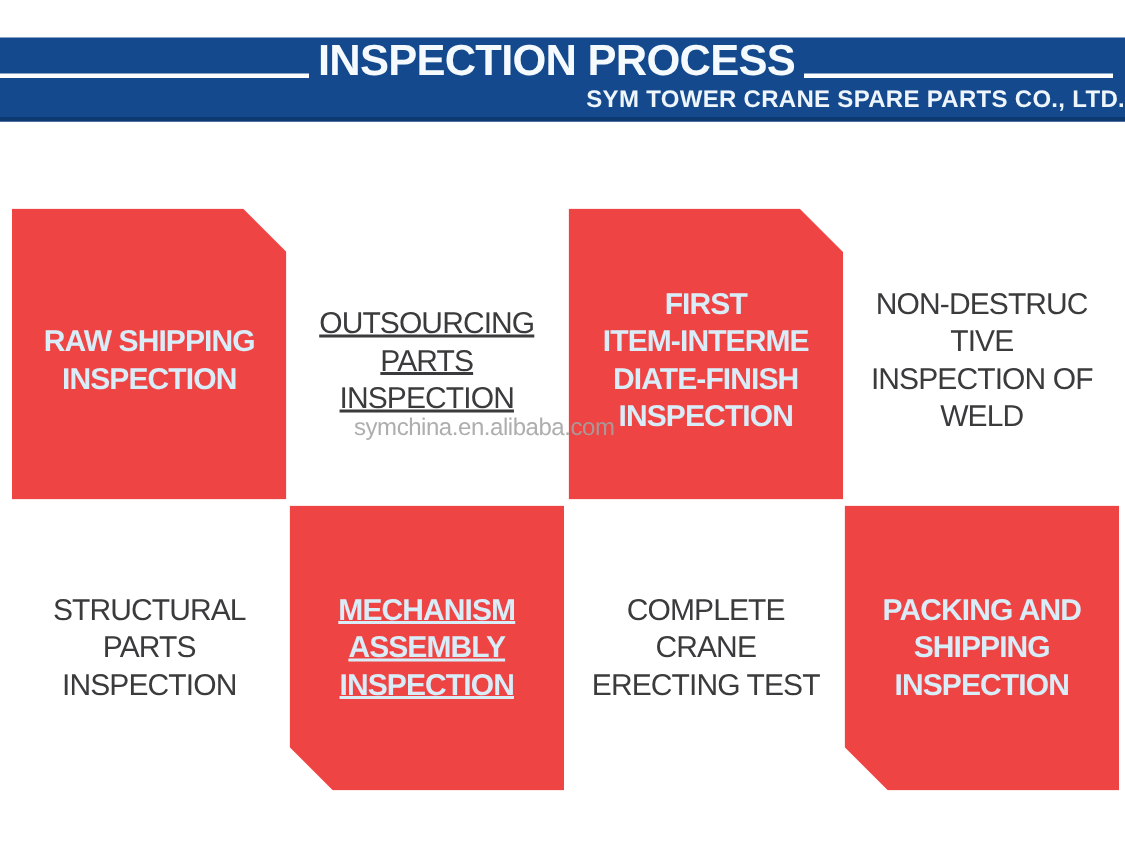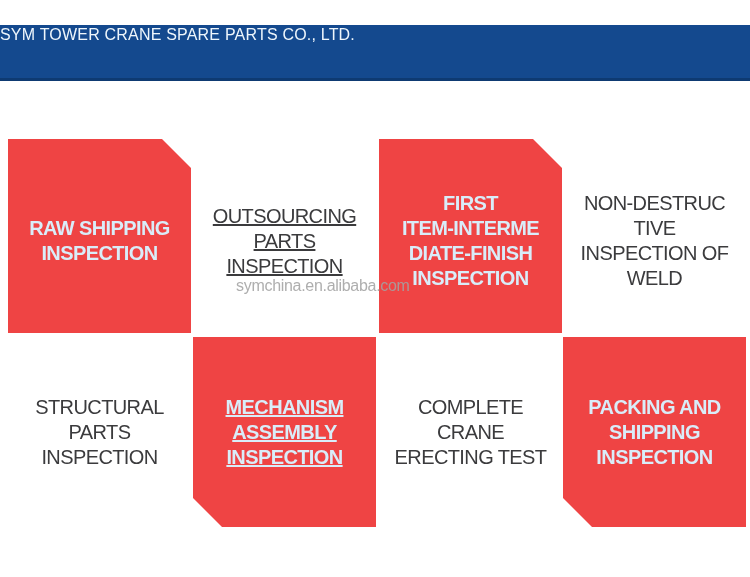--- a/index.html
+++ b/index.html
@@ -28,22 +28,22 @@
   .rule-left{margin-right:6px;}
   .rule-right{margin-left:6px;margin-right:8px;}
   .page-title{
     margin:0;
     font-size:29px;line-height:31px;font-weight:700;
     letter-spacing:-0.5px;
     color:#f4fafd;
     white-space:nowrap;
   }
   .subtitle{
-    text-align:left;
-    font-size:16px;line-height:17px;font-weight:400;
+    text-align:right;
+    font-size:16px;line-height:17px;font-weight:700;
     letter-spacing:0.2px;
     color:#eef6fc;
     margin-top:1px;
     white-space:nowrap;
   }
 
   
   .cell{
     position:absolute;width:183px;
     display:flex;align-items:center;justify-content:center;
@@ -86,20 +86,25 @@
     z-index:5;
     white-space:nowrap;
   }
 </style>
 </head>
 <body>
 
 <div class="page">
 
   <div class="header-band">
+    <div class="title-row">
+      <div class="rule rule-left"></div>
+      <h1 class="page-title">INSPECTION PROCESS</h1>
+      <div class="rule rule-right"></div>
+    </div>
     <div class="subtitle">SYM TOWER CRANE SPARE PARTS CO., LTD.</div>
   </div>
 
   <div>
 
     <div class="cell blue r1 c1 chamfer-tr">
       <span class="cell-label">RAW SHIPPING
 INSPECTION</span>
     </div>
 

